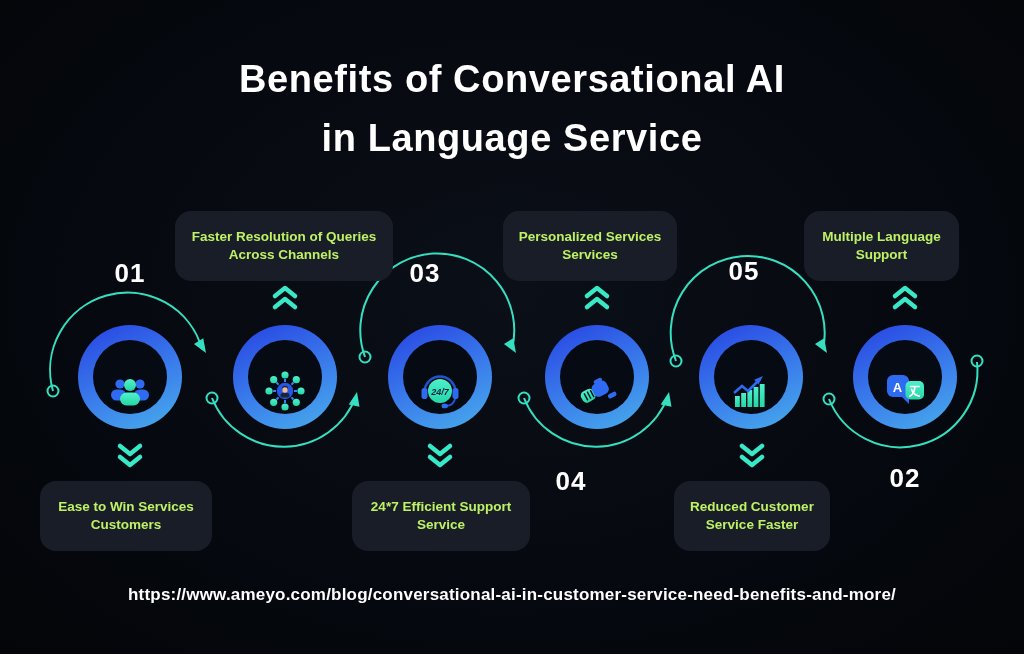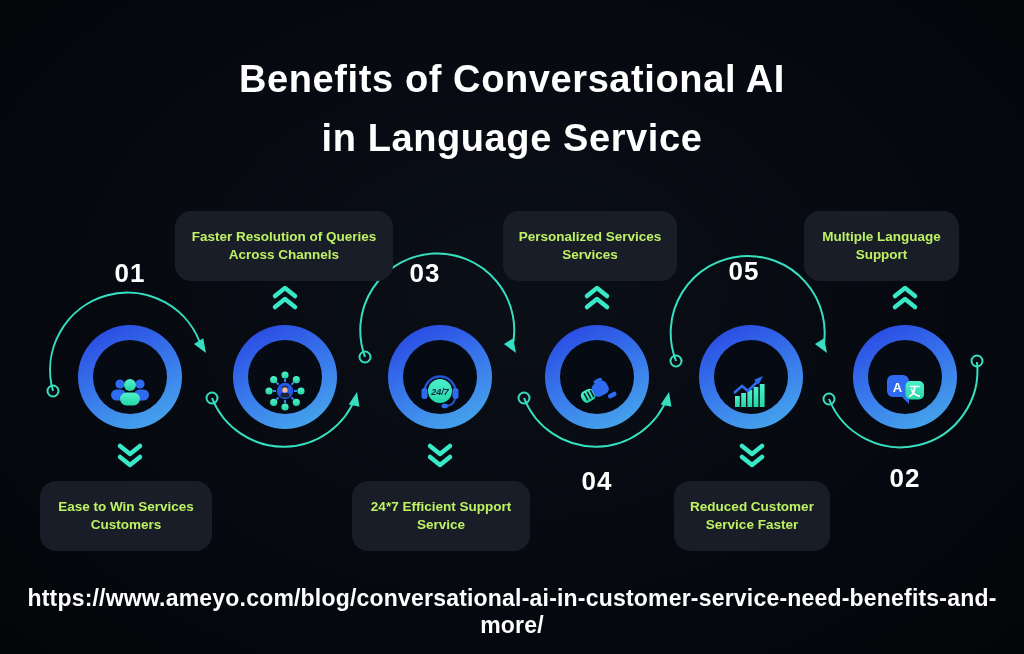--- a/index.html
+++ b/index.html
@@ -22,39 +22,39 @@
   .circle .inner{
     position:absolute;inset:15px;border-radius:50%;background:#060a12;
     display:flex;align-items:flex-end;justify-content:center;
   }
   .c1{left:78px}.c2{left:233px}.c3{left:388px}.c4{left:545px}.c5{left:699px}.c6{left:853px}
   .num{
     position:absolute;width:80px;text-align:center;color:#ffffff;
     font-size:26px;font-weight:700;letter-spacing:1px;
   }
   .n1{left:90px;top:258px}.n3{left:385px;top:258px}.n5{left:704px;top:256px}
-  .n2{left:245px;top:465px}.n4{left:557px;top:466px}.n6{left:865px;top:463px}
+  .n2{left:245px;top:465px}.n4{left:531px;top:466px}.n6{left:865px;top:463px}
   .chev{position:absolute;width:30px;height:28px;}
   .ch1{left:115px;top:442px}.ch3{left:425px;top:442px}.ch5{left:737px;top:442px}
   .ch2{left:270px;top:284px}.ch4{left:582px;top:284px}.ch6{left:890px;top:284px}
   .pill{
     position:absolute;height:70px;background:#181d27;border-radius:16px;
     color:#bef264;font-size:13.5px;font-weight:700;line-height:1.32;
     display:flex;align-items:center;justify-content:center;text-align:center;
     padding:0 10px;box-sizing:border-box;
   }
   .p1{left:40px;top:481px;width:172px}
   .p2{left:175px;top:211px;width:218px}
   .p3{left:352px;top:481px;width:178px}
   .p4{left:503px;top:211px;width:174px}
   .p5{left:674px;top:481px;width:156px}
   .p6{left:804px;top:211px;width:155px}
   .url{
     position:absolute;top:585px;left:0;width:100%;text-align:center;
-    color:#ffffff;font-size:23px;font-weight:700;letter-spacing:.2px;
+    color:#ffffff;font-size:17px;font-weight:700;letter-spacing:.2px;
   }
   svg text{font-family:"Liberation Sans", sans-serif;}
 </style>
 </head>
 <body>
 
 <div class="canvas">
 
   <h1 class="title">
     <span>Benefits of Conversational AI</span>

